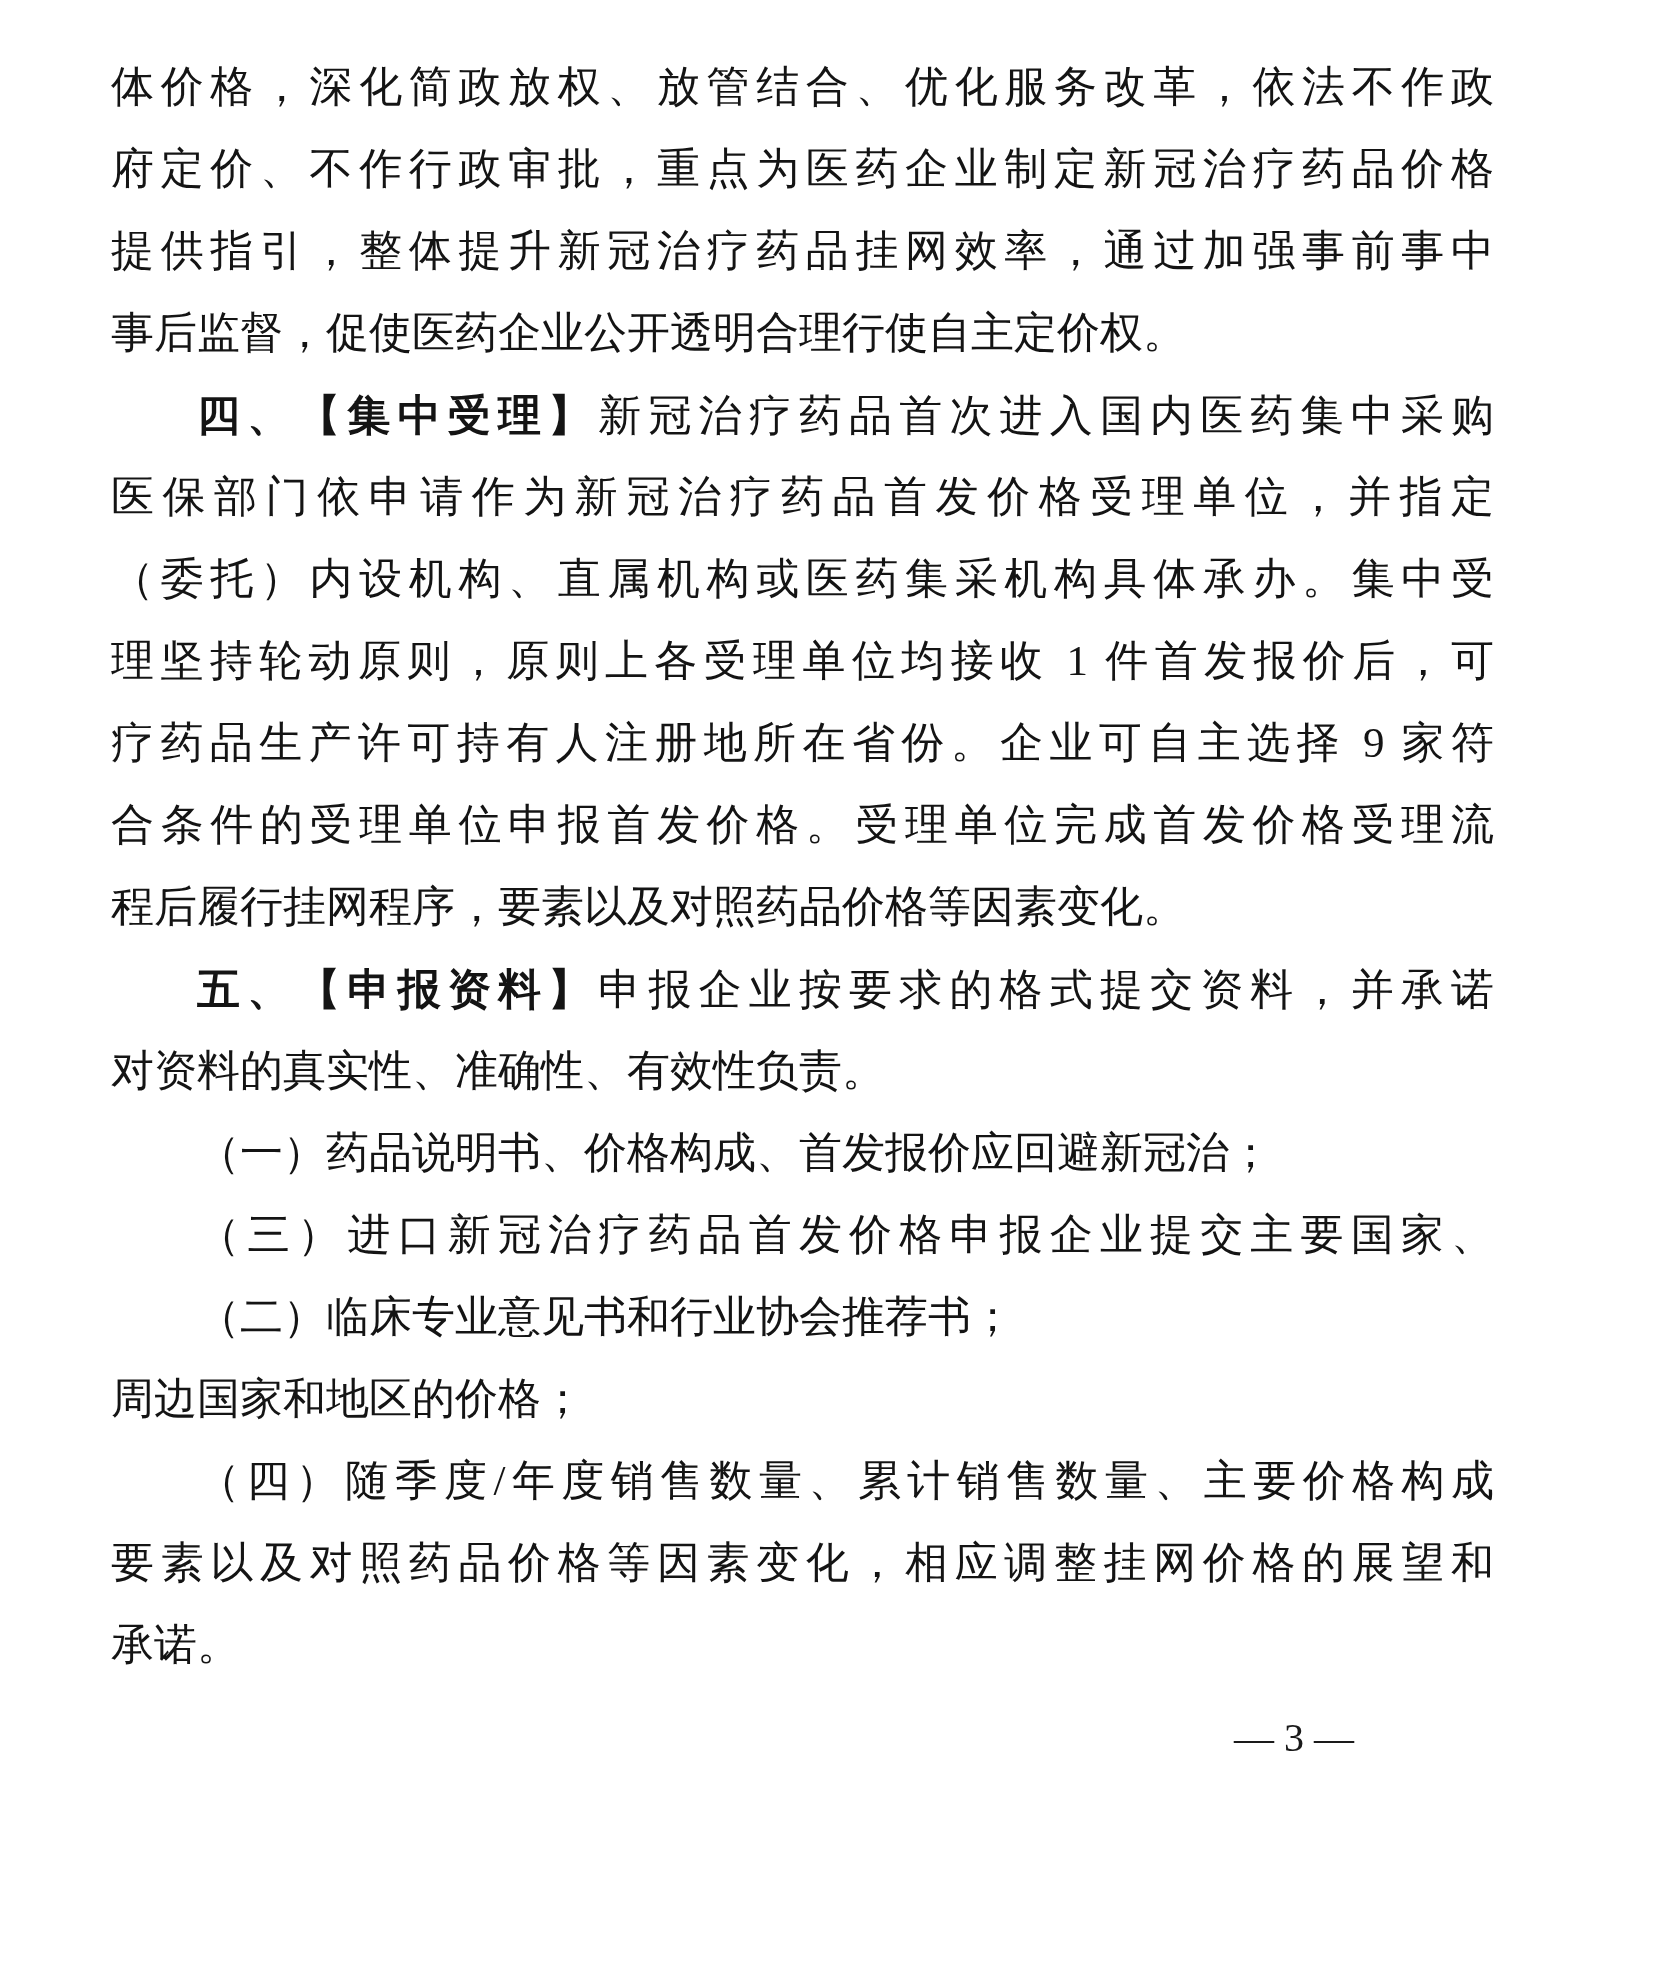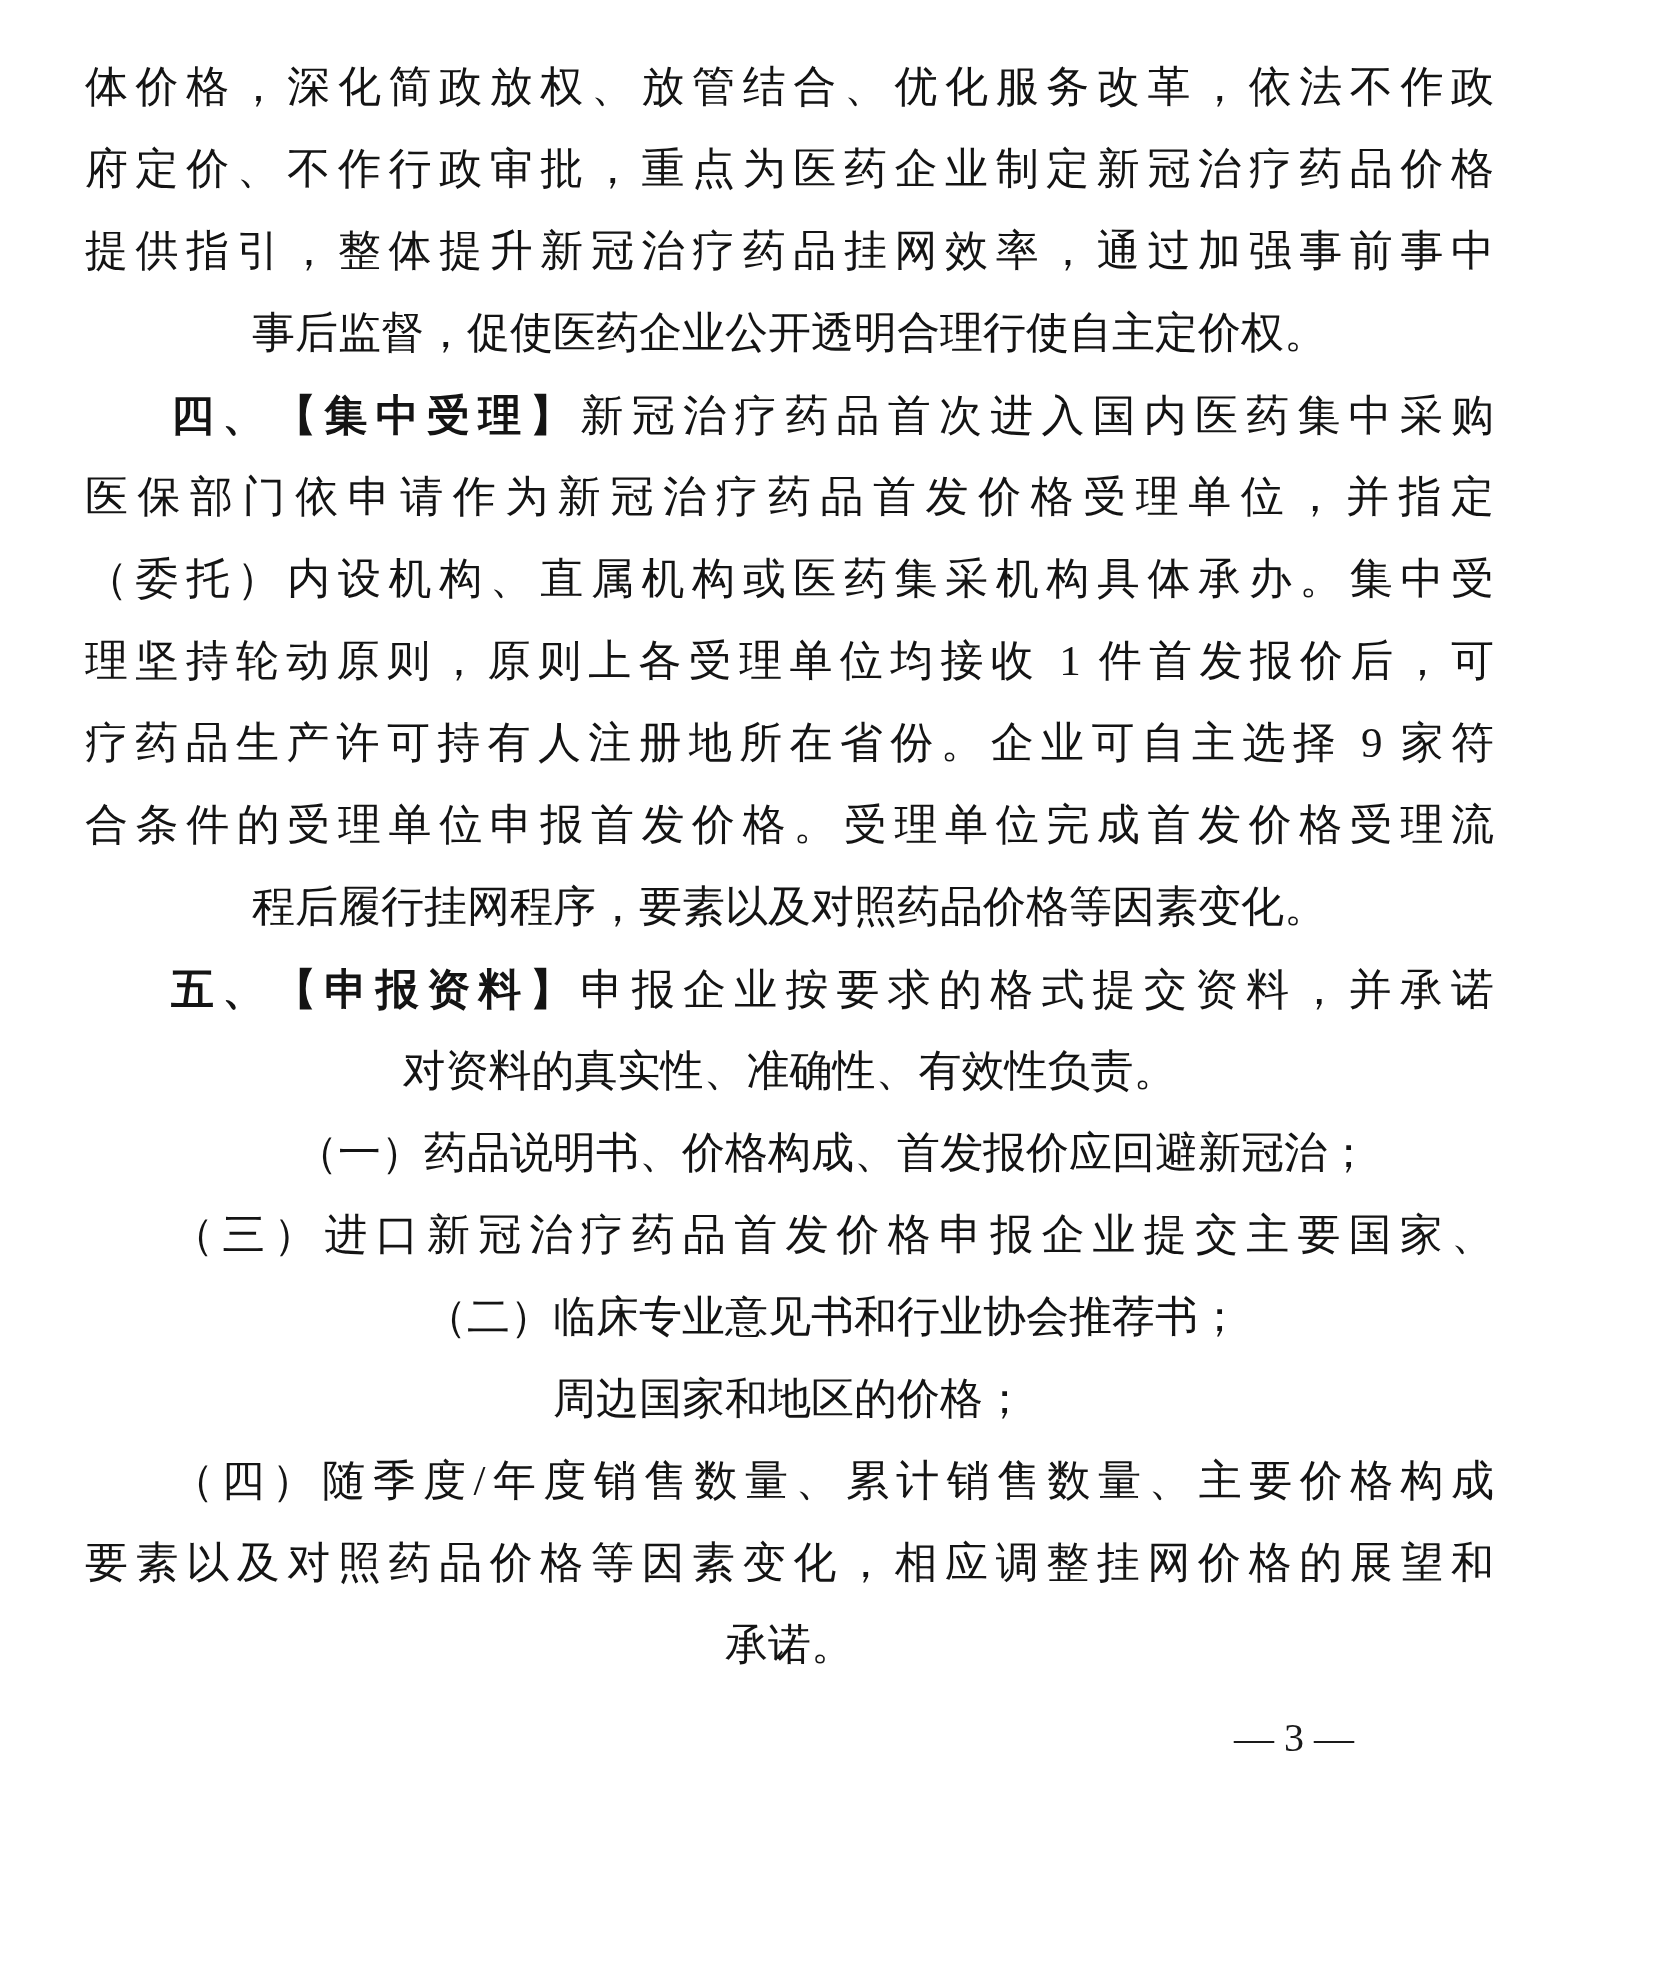--- a/index.html
+++ b/index.html
@@ -14,28 +14,28 @@
     font-family: "Liberation Serif", serif;
     color: #141414;
     overflow: hidden;
   }
   .page {
     width: 100%;
     height: 100%;
     background: #ffffff;
   }
   .content {
-    padding: 46px 160px 0 85px;
+    padding: 46px 160px 0 111px;
   }
   .line {
     font-size: 43px;
     height: 82px;
     line-height: 82px;
     letter-spacing: 0;
-    text-align: center;
+    text-align: left;
   }
   
   .line.j {
     text-align: justify;
     text-align-last: justify;
     text-justify: inter-character;
   }
   .indent {
     text-indent: 2em;
   }

